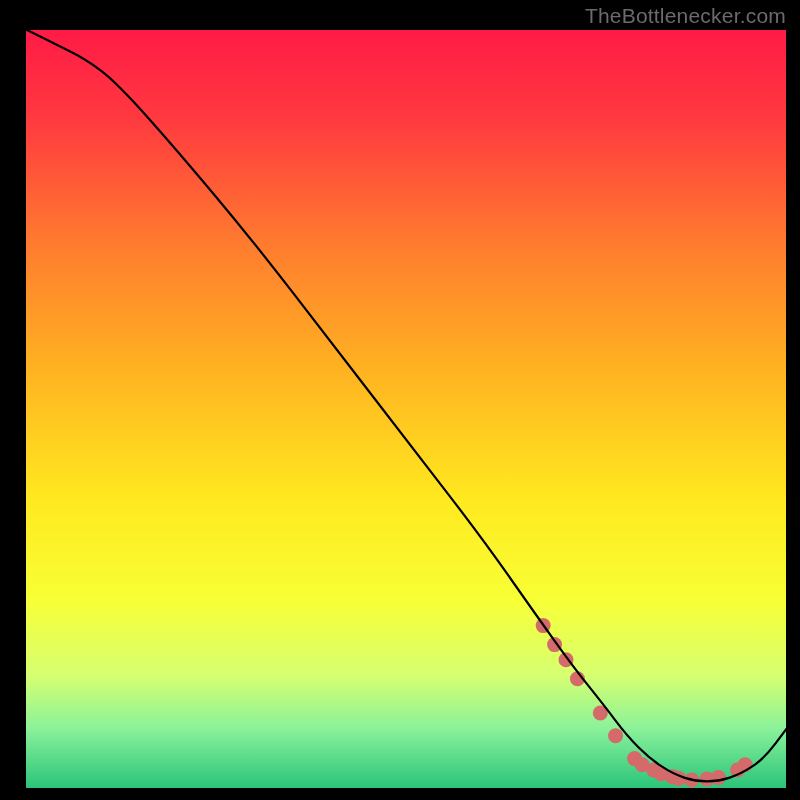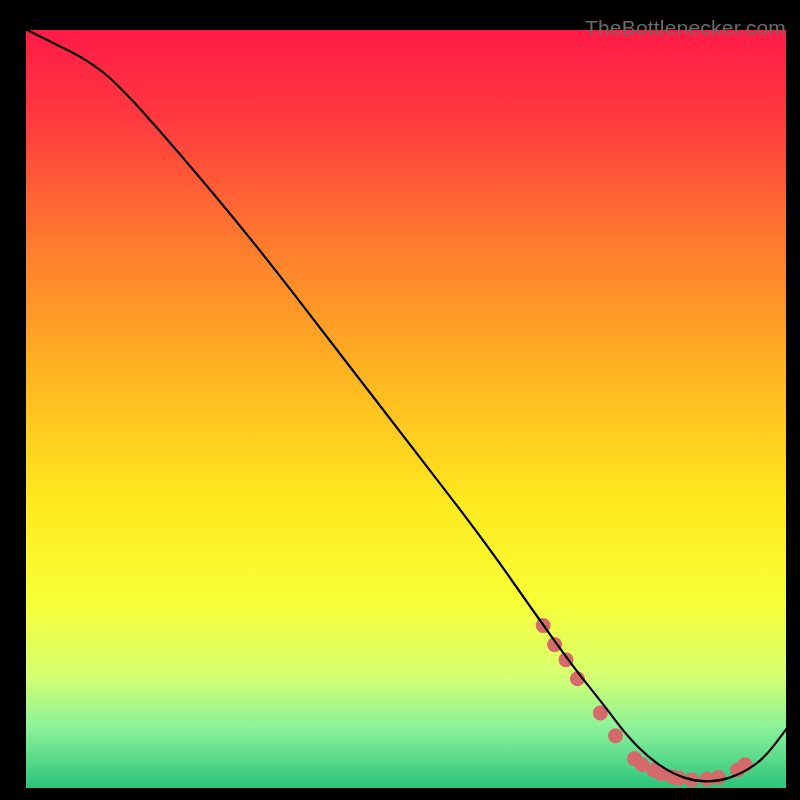--- a/index.html
+++ b/index.html
@@ -18,21 +18,20 @@
   }
   .watermark {
     position: absolute;
     top: 4px;
     right: 14px;
     color: #6b6b6b;
     font-size: 21px;
     letter-spacing: 0.2px;
     z-index: 5;
     font-family: Arial, Helvetica, sans-serif;
-    margin-top: 12px;
   }
   svg.plot {
     position: absolute;
     left: 0;
     top: 0;
     width: 800px;
     height: 800px;
   }
 </style>
 </head>

